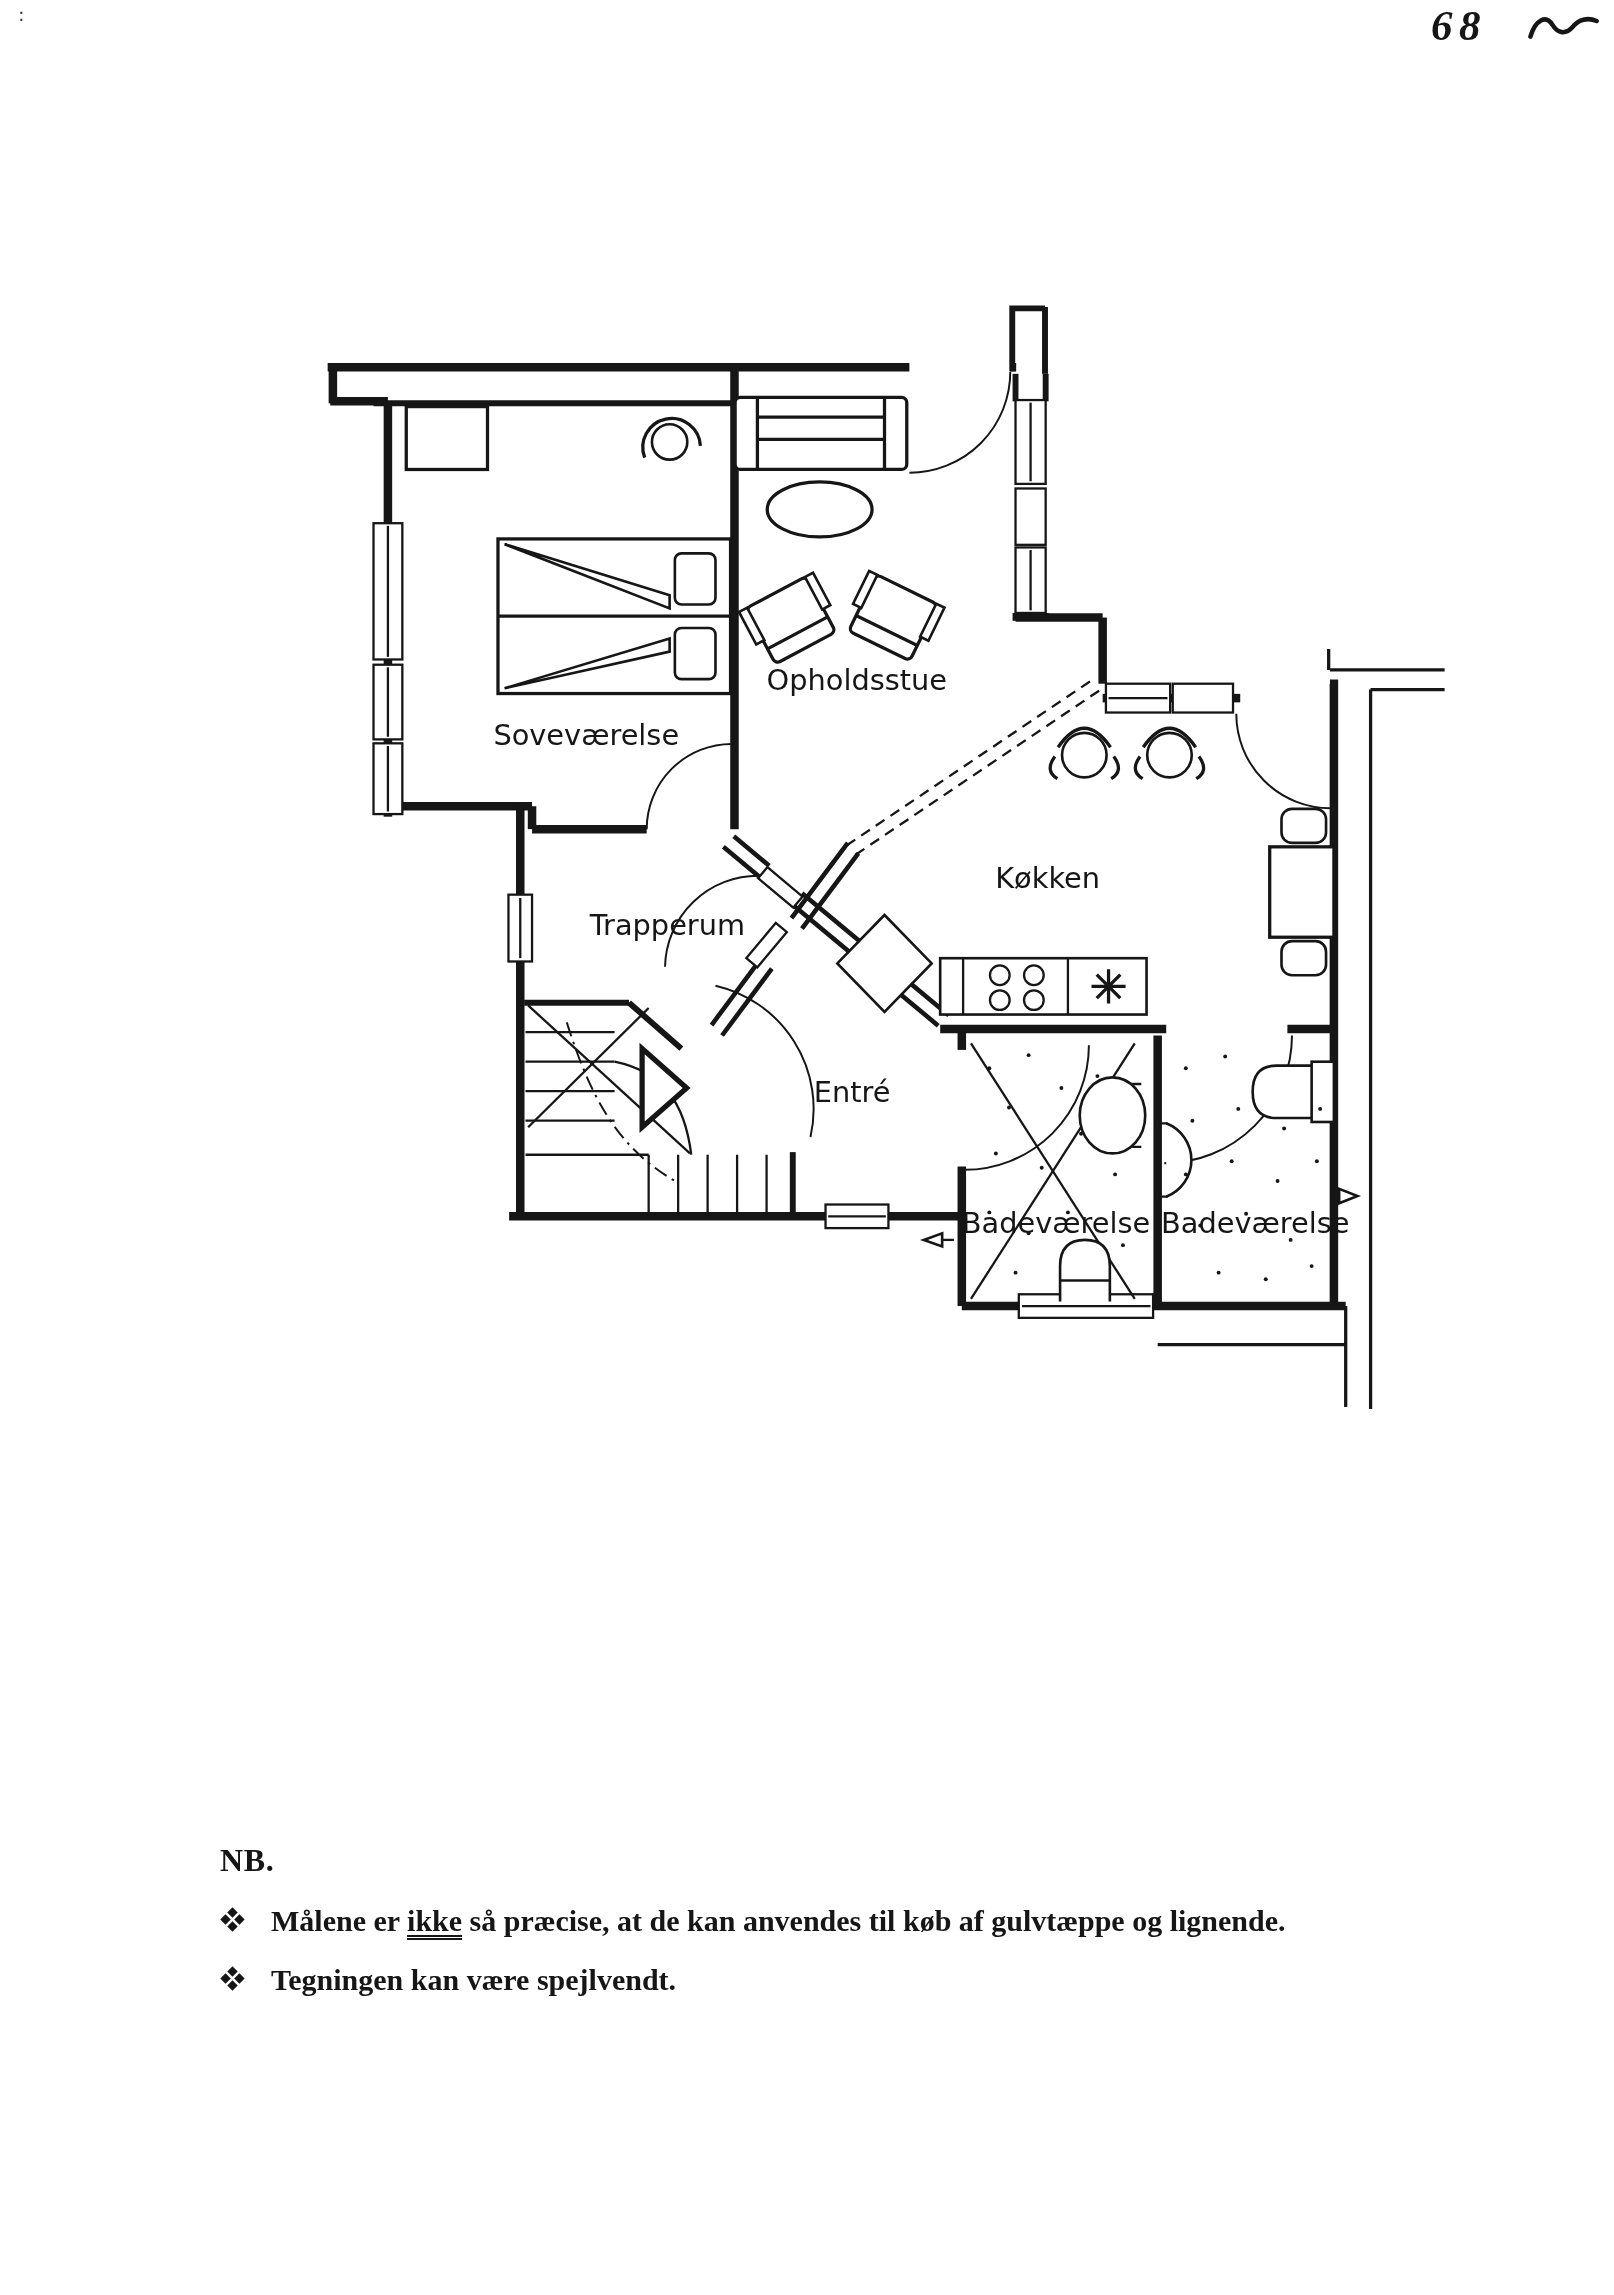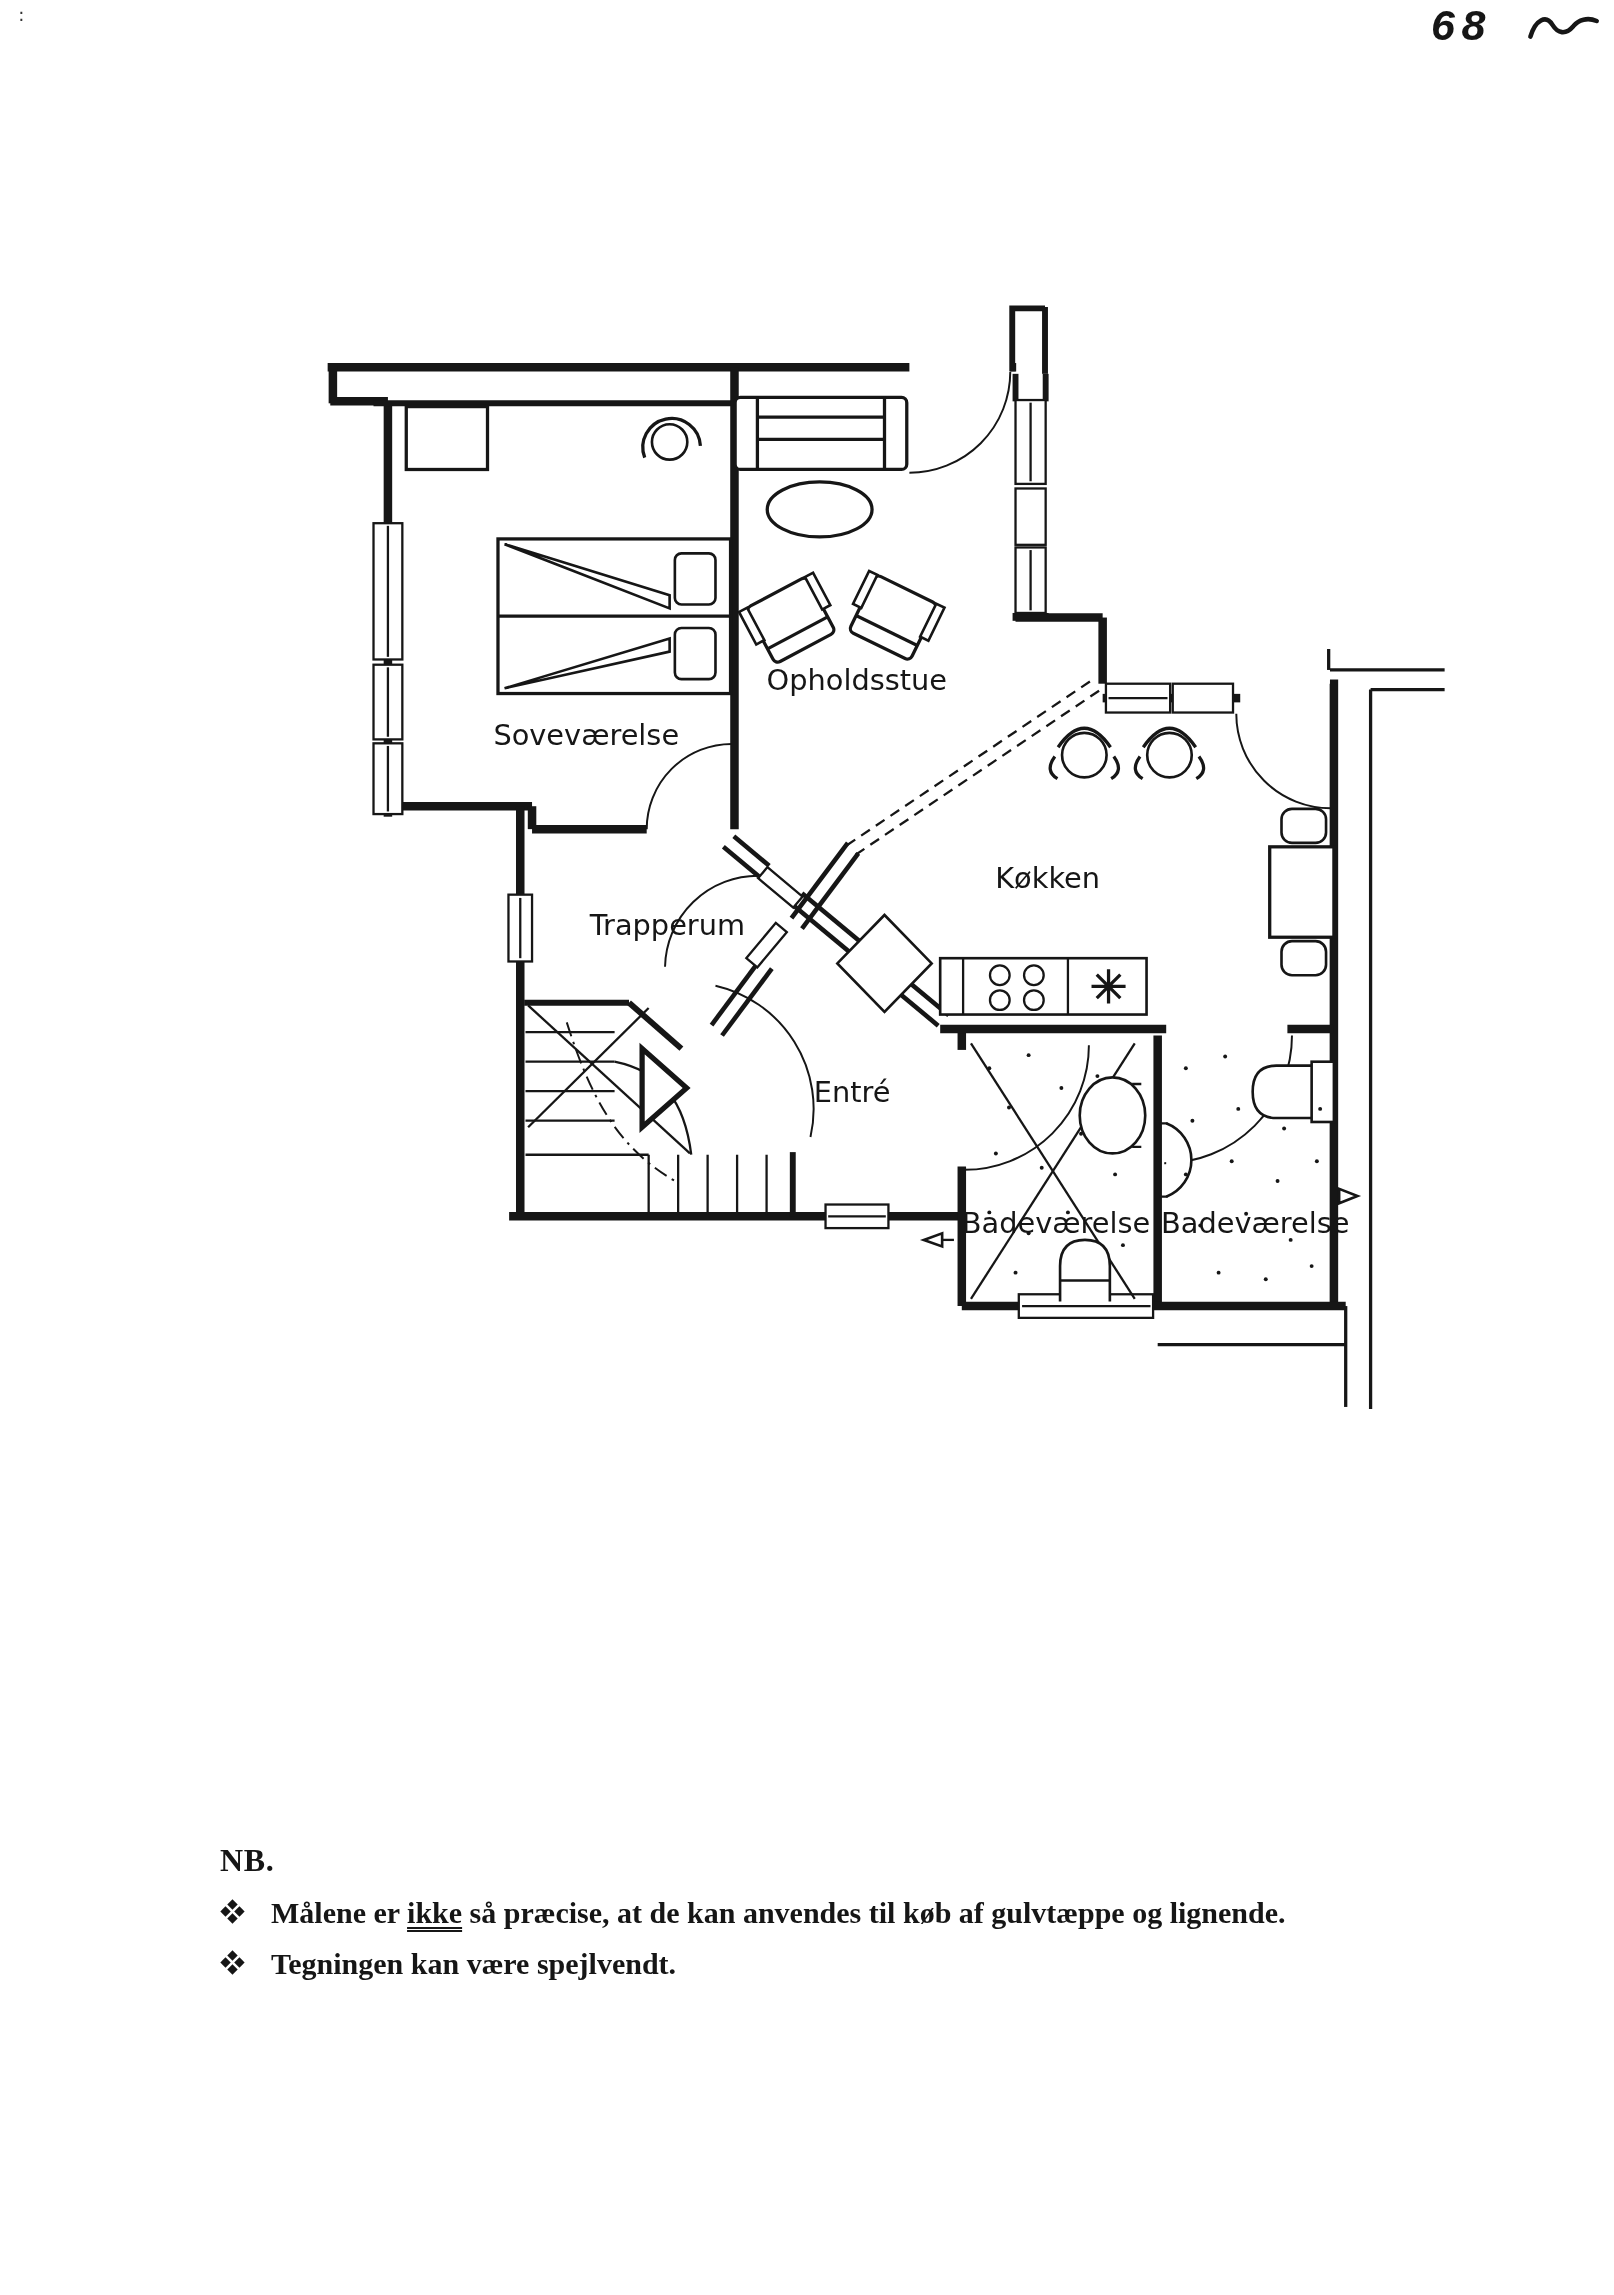--- a/index.html
+++ b/index.html
@@ -3,26 +3,26 @@
 <meta charset="utf-8">
 <style>
   html,body{margin:0;padding:0;background:#e8e8e8;}
   .page{
     position:relative;width:1614px;height:2295px;background:#ffffff;
     font-family:"Liberation Serif", serif;color:#161616;overflow:hidden;
   }
   .corner-mark{position:absolute;left:18.3px;top:3.9px;font-size:18.3px;color:#333;
     font-family:"DejaVu Sans",sans-serif;}
   .handwriting{position:absolute;left:1431px;top:1.3px;font-size:43px;font-style:italic;
-    font-family:Liberation Sans, sans-serif;font-weight:bold;letter-spacing:6.6px;}
+    font-family:Liberation Serif, serif;font-weight:bold;letter-spacing:6.6px;}
   .squiggle{position:absolute;left:1526px;top:7.9px;}
   .plan{position:absolute;left:308px;top:282px;}
   .note{position:absolute;left:220px;top:1842px;width:1219px;}
   .note-heading{font-size:32px;font-weight:bold;letter-spacing:0.7px;}
-  .bullet-row{display:flex;align-items:flex-end;margin-top:17px;font-size:30px;font-weight:bold;}
+  .bullet-row{display:flex;align-items:flex-end;margin-top:25px;font-size:30px;font-weight:bold;}
   .bullet-icon{width:29px;height:22px;position:relative;flex:0 0 29px;margin-right:22px;
     align-self:center;transform:rotate(45deg) scale(.82);}
   .bullet-icon i{position:absolute;width:9.2px;height:9.2px;background:#161616;}
   .bullet-icon i:nth-child(1){left:1.3px;top:1.3px;}
   .bullet-icon i:nth-child(2){left:13px;top:1.3px;}
   .bullet-icon i:nth-child(3){left:1.3px;top:13px;}
   .bullet-icon i:nth-child(4){left:13px;top:13px;}
   .u-ikke{text-decoration-line:underline;text-decoration-style:double;text-decoration-thickness:2px;text-underline-offset:3.9px;}
   svg text{font-family:"DejaVu Sans",sans-serif;font-size:44px;fill:#161616;}
   .w{fill:none;stroke:#161616;stroke-width:13;}

